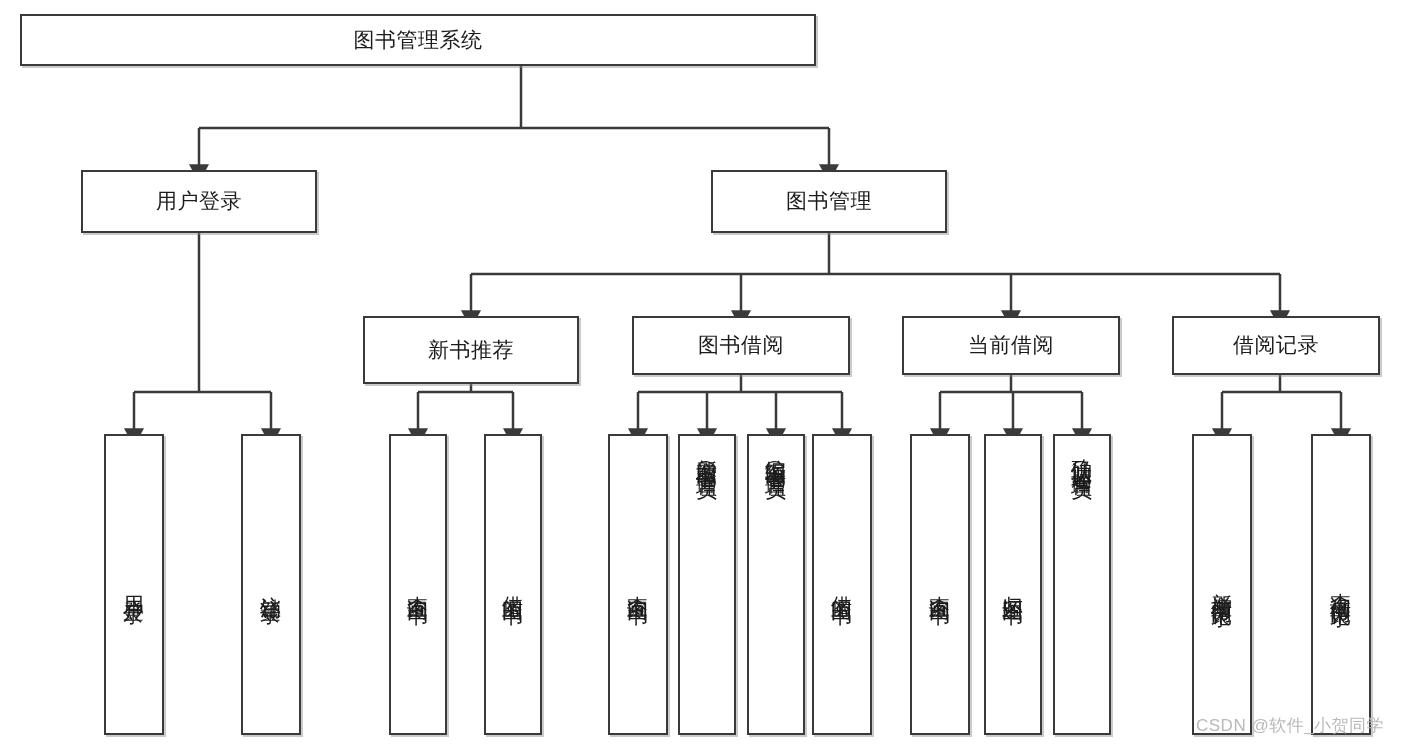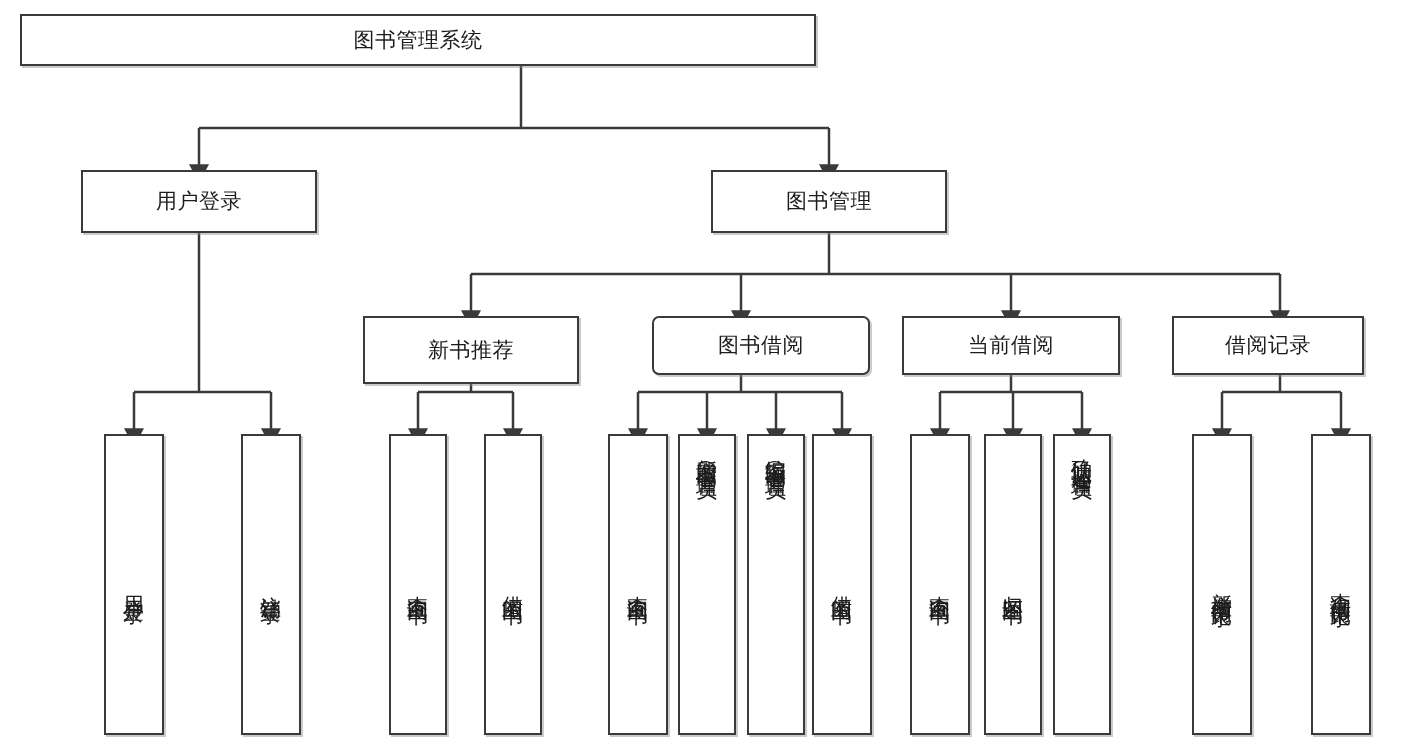--- a/index.html
+++ b/index.html
@@ -121,27 +121,27 @@
       </div>
       <div class="node horizontal" style="left: 81px; top: 170px; width: 236px; height: 63px;">
         <span class="label">用户登录</span>
       </div>
       <div class="node horizontal" style="left: 711px; top: 170px; width: 236px; height: 63px;">
         <span class="label">图书管理</span>
       </div>
       <div class="node horizontal" style="left: 363px; top: 316px; width: 216px; height: 68px;">
         <span class="label">新书推荐</span>
       </div>
-      <div class="node horizontal" style="left: 652px; top: 316px; width: 218px; height: 59px; border-radius: 7px;">
+      <div class="node horizontal" style="left: 632px; top: 316px; width: 218px; height: 59px;">
         <span class="label">图书借阅</span>
       </div>
       <div class="node horizontal" style="left: 902px; top: 316px; width: 218px; height: 59px;">
         <span class="label">当前借阅</span>
       </div>
-      <div class="node horizontal" style="left: 1172px; top: 316px; width: 192px; height: 59px;">
+      <div class="node horizontal" style="left: 1172px; top: 316px; width: 208px; height: 59px;">
         <span class="label">借阅记录</span>
       </div>
       <div class="node vertical centered" style="left: 104px; top: 434px; width: 60px; height: 301px;">
         <span class="label">用户登录</span>
       </div>
       <div class="node vertical centered" style="left: 241px; top: 434px; width: 60px; height: 301px;">
         <span class="label">注销登录</span>
       </div>
       <div class="node vertical centered" style="left: 389px; top: 434px; width: 58px; height: 301px;">
         <span class="label">查询图书</span>
@@ -170,13 +170,14 @@
       <div class="node vertical" style="left: 1053px; top: 434px; width: 58px; height: 301px;">
         <span class="label">确认归还（管理员）</span>
       </div>
       <div class="node vertical centered" style="left: 1192px; top: 434px; width: 60px; height: 301px;">
         <span class="label">新增借阅记录</span>
       </div>
       <div class="node vertical centered" style="left: 1311px; top: 434px; width: 60px; height: 301px;">
         <span class="label">查询借阅记录</span>
       </div>
     </div>
+  <div class="watermark" style="left: 1196px; top: 714px;">CSDN @软件_小贺同学</div>
 </div>
 
 </body></html>

